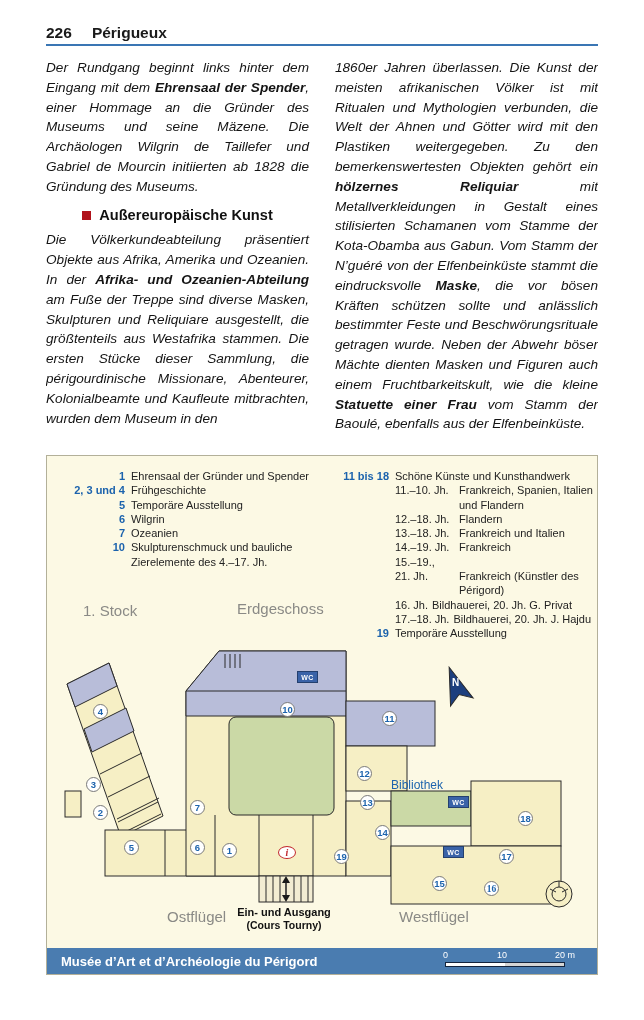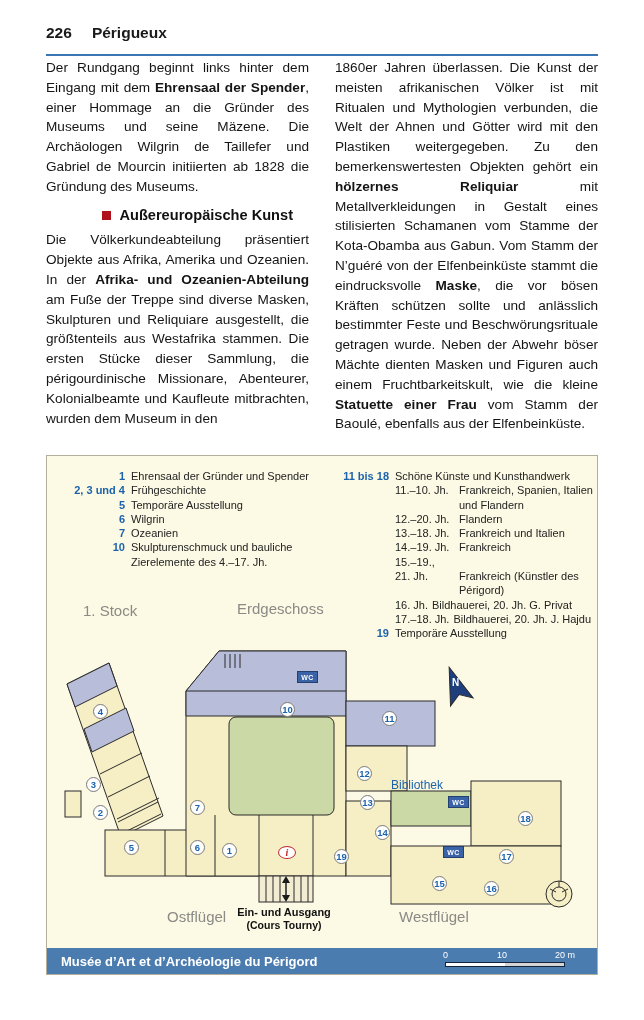--- a/index.html
+++ b/index.html
@@ -3,28 +3,28 @@
 <meta charset="utf-8">
 <style>
   :root{
     --accent:#3a76b4; --accent-num:#1c63ad; --bar:#4a7cb0;
     --room:#f6efc5; --upper:#b8bdd9; --green:#cbd9a6; --navy:#1d3f7e; --red:#b0121b;
   }
   *{box-sizing:border-box;}
   body{margin:0;background:#ffffff;font-family:"Liberation Sans",sans-serif;}
   .page{position:relative;width:644px;height:1020px;background:#fff;overflow:hidden;}
 
-  .header{position:absolute;left:46px;top:24px;width:552px;border-bottom:2.5px solid var(--accent);padding-bottom:12px;color:#1a1a1a;}
+  .header{position:absolute;left:46px;top:24px;width:552px;border-bottom:2.5px solid var(--accent);padding-bottom:2px;color:#1a1a1a;}
   .header .num{font-weight:bold;font-size:15.5px;margin-right:20px;}
   .header .title{font-weight:bold;font-size:15.5px;}
 
   .columns{position:absolute;left:46px;top:58px;width:552px;height:392px;display:flex;gap:26px;overflow:hidden;z-index:1;}
   .col{width:263px;font-size:13.6px;line-height:19.8px;text-align:justify;color:#141414;hyphens:auto;}
-  .col p{margin:0;}
-  .sect{margin:9px 16px 5px;font-weight:bold;font-size:14.6px;text-align:right;color:#111;}
+  .col p{margin:0;font-style:italic;}
+  .sect{margin:9px 9px 5px;font-weight:bold;font-size:14.6px;text-align:center;color:#111;}
   .sqr{display:inline-block;width:9px;height:9px;background:var(--red);margin-right:8px;}
   b{font-weight:bold;}
 
   .mapbox{position:absolute;left:46px;top:455px;width:552px;height:520px;background:#fcf9e4;border:1px solid #b3b099;overflow:hidden;z-index:2;}
 
   .legend{position:absolute;top:13px;font-size:11px;line-height:14.3px;color:#222;z-index:4;}
   .legend-left{left:14px;width:268px;}
   .legend-right{left:294px;width:252px;}
   .lrow{display:flex;}
   .lnum{color:var(--accent-num);font-weight:bold;text-align:right;flex:none;margin-right:6px;}
@@ -109,21 +109,21 @@
     <div class="legend legend-right">
       <div class="lrow">
           <span class="lnum">11 bis 18</span>
           <span class="ltext">Schöne Künste und Kunsthandwerk</span>
         </div>
       <div class="srow">
           <span class="p">11.–10. Jh.</span>
           <span class="t">Frankreich, Spanien, Italien und Flandern</span>
         </div>
       <div class="srow">
-          <span class="p">12.–20. Jh.</span>
+          <span class="p">12.–18. Jh.</span>
           <span class="t">Flandern</span>
         </div>
       <div class="srow">
           <span class="p">13.–18. Jh.</span>
           <span class="t">Frankreich und Italien</span>
         </div>
       <div class="srow">
           <span class="p">14.–19. Jh.</span>
           <span class="t">Frankreich</span>
         </div>
@@ -216,21 +216,21 @@
     <div class="mk" style="left:143px;top:384px;">6</div>
     <div class="mk" style="left:143px;top:344px;">7</div>
     <div class="mk" style="left:175px;top:387px;">1</div>
     <div class="mk" style="left:233px;top:246px;">10</div>
     <div class="mk" style="left:314px;top:255px;margin-left:21px;">11</div>
     <div class="mk" style="left:310px;top:310px;">12</div>
     <div class="mk" style="left:313px;top:310px;margin-top:29px;">13</div>
     <div class="mk" style="left:328px;top:369px;">14</div>
     <div class="mk" style="left:287px;top:393px;">19</div>
     <div class="mk" style="left:385px;top:420px;">15</div>
-    <div class="mk" style="left:437px;top:425px;">16</div>
+    <div class="mk" style="left:437px;top:425px;font-family:Liberation Serif, serif;">16</div>
     <div class="mk" style="left:452px;top:393px;">17</div>
     <div class="mk" style="left:471px;top:355px;">18</div>
     <div class="info" style="left:231px;top:390px;">i</div>
 
     <div class="wc" style="left:250px;top:215px;">WC</div>
     <div class="wc" style="left:401px;top:340px;">WC</div>
     <div class="wc" style="left:396px;top:390px;">WC</div>
 
     <div class="mapbar">
       <span class="mtitle">Musée d’Art et d’Archéologie du Périgord</span>

